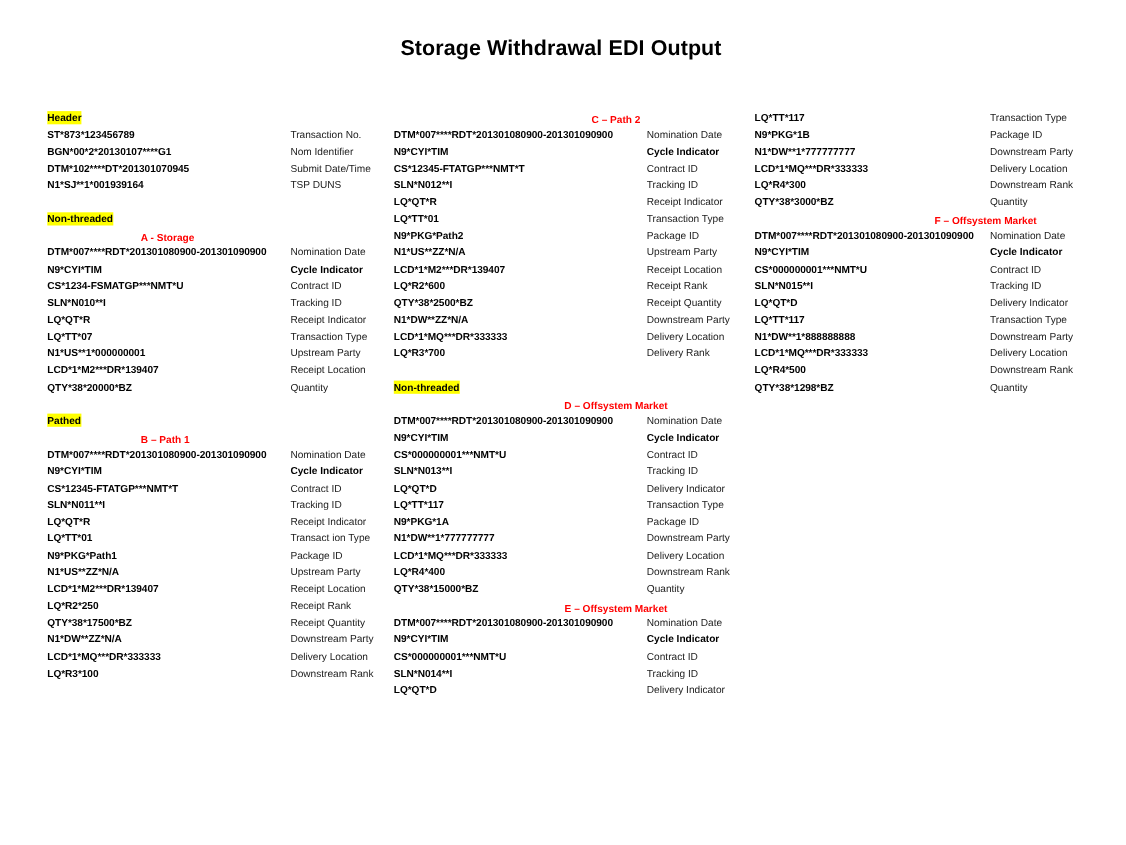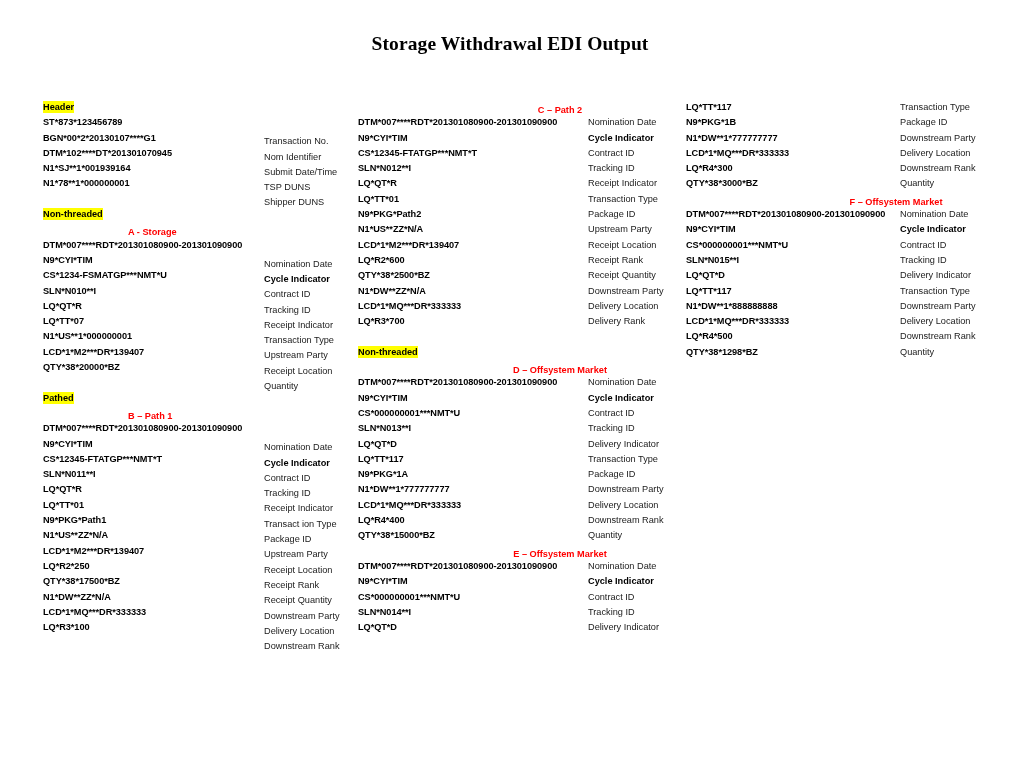--- a/index.html
+++ b/index.html
@@ -22,21 +22,20 @@
   }
   .doc-title {
     position: absolute;
     left: 0;
     top: 33px;
     width: 1020px;
     text-align: center;
     font-size: 19.5px;
     font-weight: bold;
     letter-spacing: 0.1px;
-    font-family: Liberation Serif, serif;
   }
   .columns {
     position: absolute;
     left: 0;
     top: 100px;
     width: 1024px;
   }
   .col {
     position: absolute;
     top: 0;
@@ -60,21 +59,21 @@
     font-weight: bold;
     letter-spacing: -0.05px;
   }
   .lbl {
     position: absolute;
     top: 0;
     font-size: 9.2px;
     font-weight: normal;
     color: #1a1a1a;
   }
-  .col-1 .lbl { left: 221px; margin-top: 19px; }
+  .col-1 .lbl { left: 221px; }
   .col-2 .lbl { left: 230px; }
   .col-3 .lbl { left: 214px; }
 
   .lbl.bold { font-weight: bold; color: #000; text-align: center; }
 
   
   .row.group {
     height: 15.3px;
     line-height: 15.3px;
   }
@@ -128,24 +127,20 @@
           <span class="lbl">Nom Identifier</span>
         </div>
         <div class="row">
           <span class="seg">DTM*102****DT*201301070945</span>
           <span class="lbl">Submit Date/Time</span>
         </div>
         <div class="row">
           <span class="seg">N1*SJ**1*001939164</span>
           <span class="lbl">TSP DUNS</span>
         </div>
-        <div class="row">
-          <span class="seg">N1*78**1*000000001</span>
-          <span class="lbl">Shipper DUNS</span>
-        </div>
         <div class="row spacer"></div>
         <div class="row group">
           <span class="group-tag">Non-threaded</span>
         </div>
         <div class="row sub"><span class="sub-tag">A - Storage</span></div>
         <div class="row">
           <span class="seg">DTM*007****RDT*201301080900-201301090900</span>
           <span class="lbl">Nomination Date</span>
         </div>
         <div class="row">

